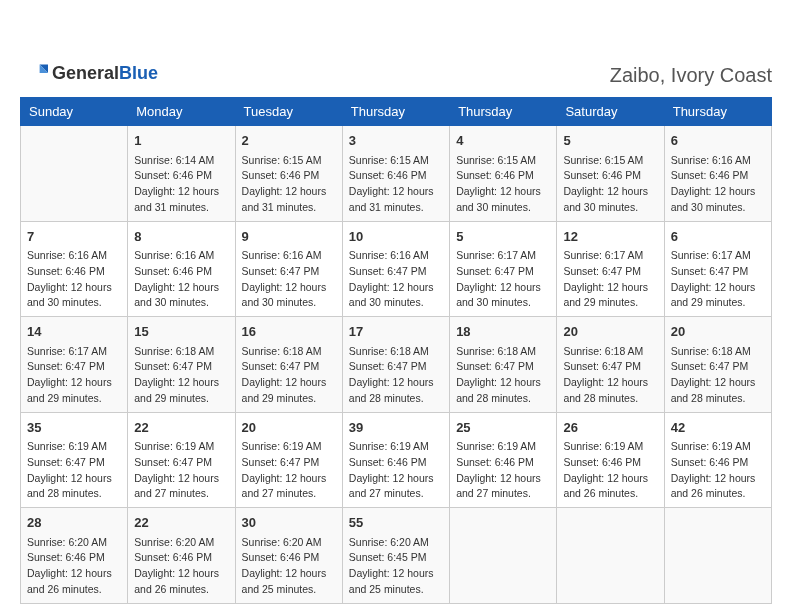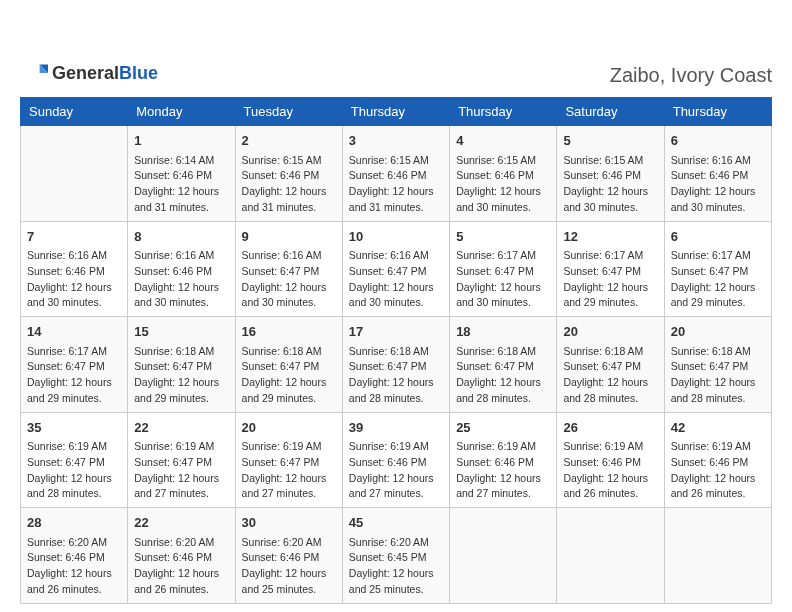--- a/index.html
+++ b/index.html
@@ -313,21 +313,21 @@
 and 26 minutes.</div>
         </td>
         <td>
           <span class="day-num">30</span>
           <div class="day-info" style="white-space: pre-line;">Sunrise: 6:20 AM
 Sunset: 6:46 PM
 Daylight: 12 hours
 and 25 minutes.</div>
         </td>
         <td>
-          <span class="day-num">45</span>
+          <span class="day-num">55</span>
           <div class="day-info" style="white-space: pre-line;">Sunrise: 6:20 AM
 Sunset: 6:45 PM
 Daylight: 12 hours
 and 25 minutes.</div>
         </td>
         <td class="empty"></td>
         <td class="empty"></td>
         <td class="empty"></td>
       </tr>
     </tbody>

